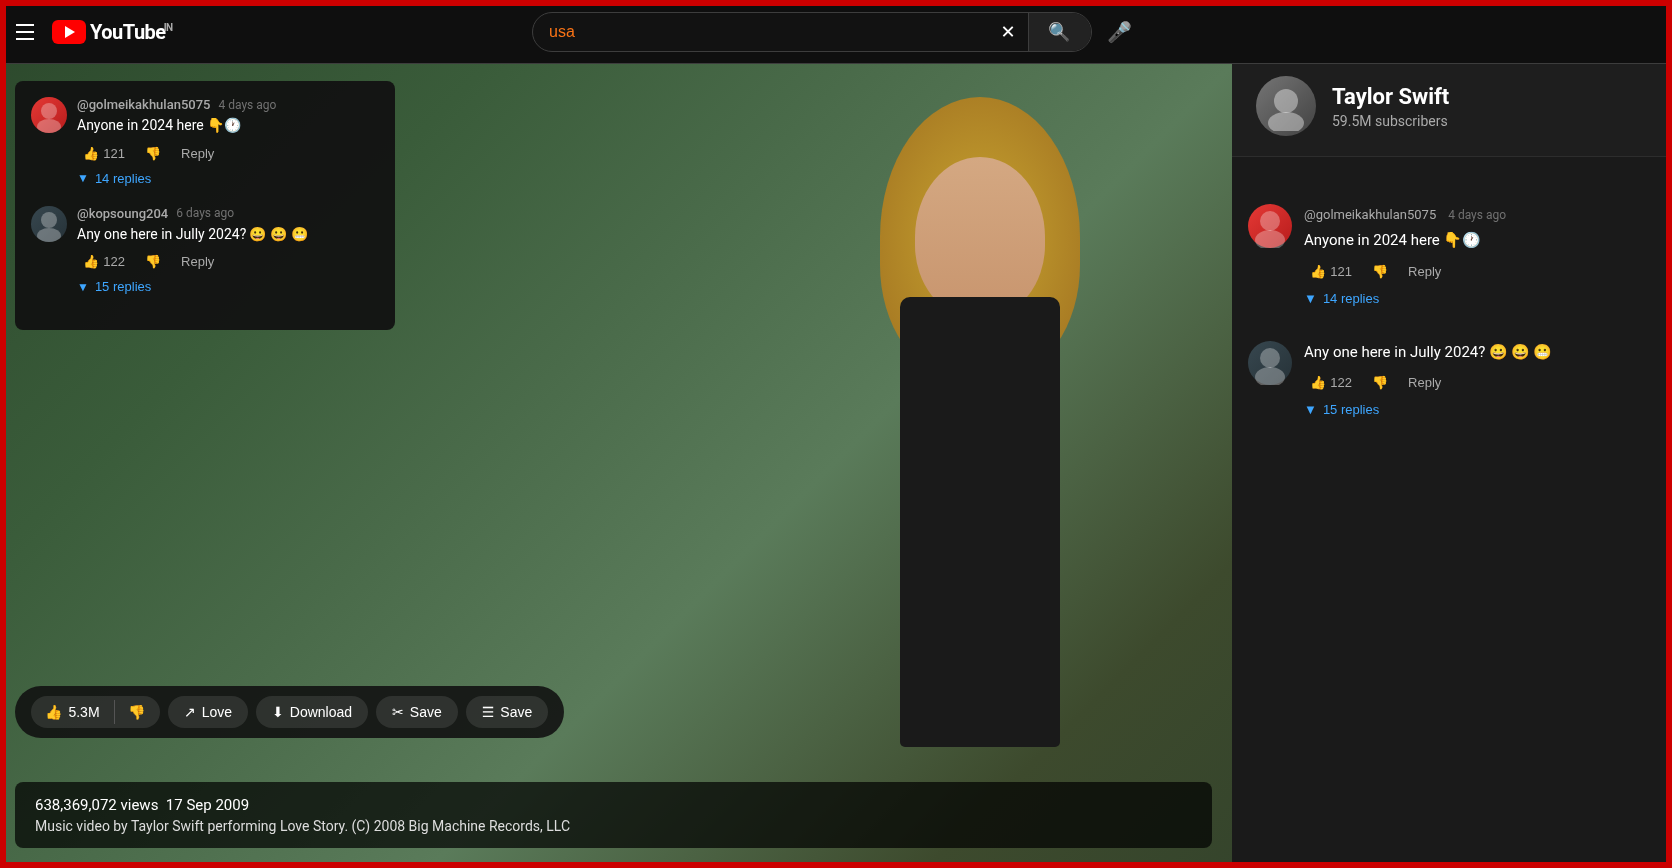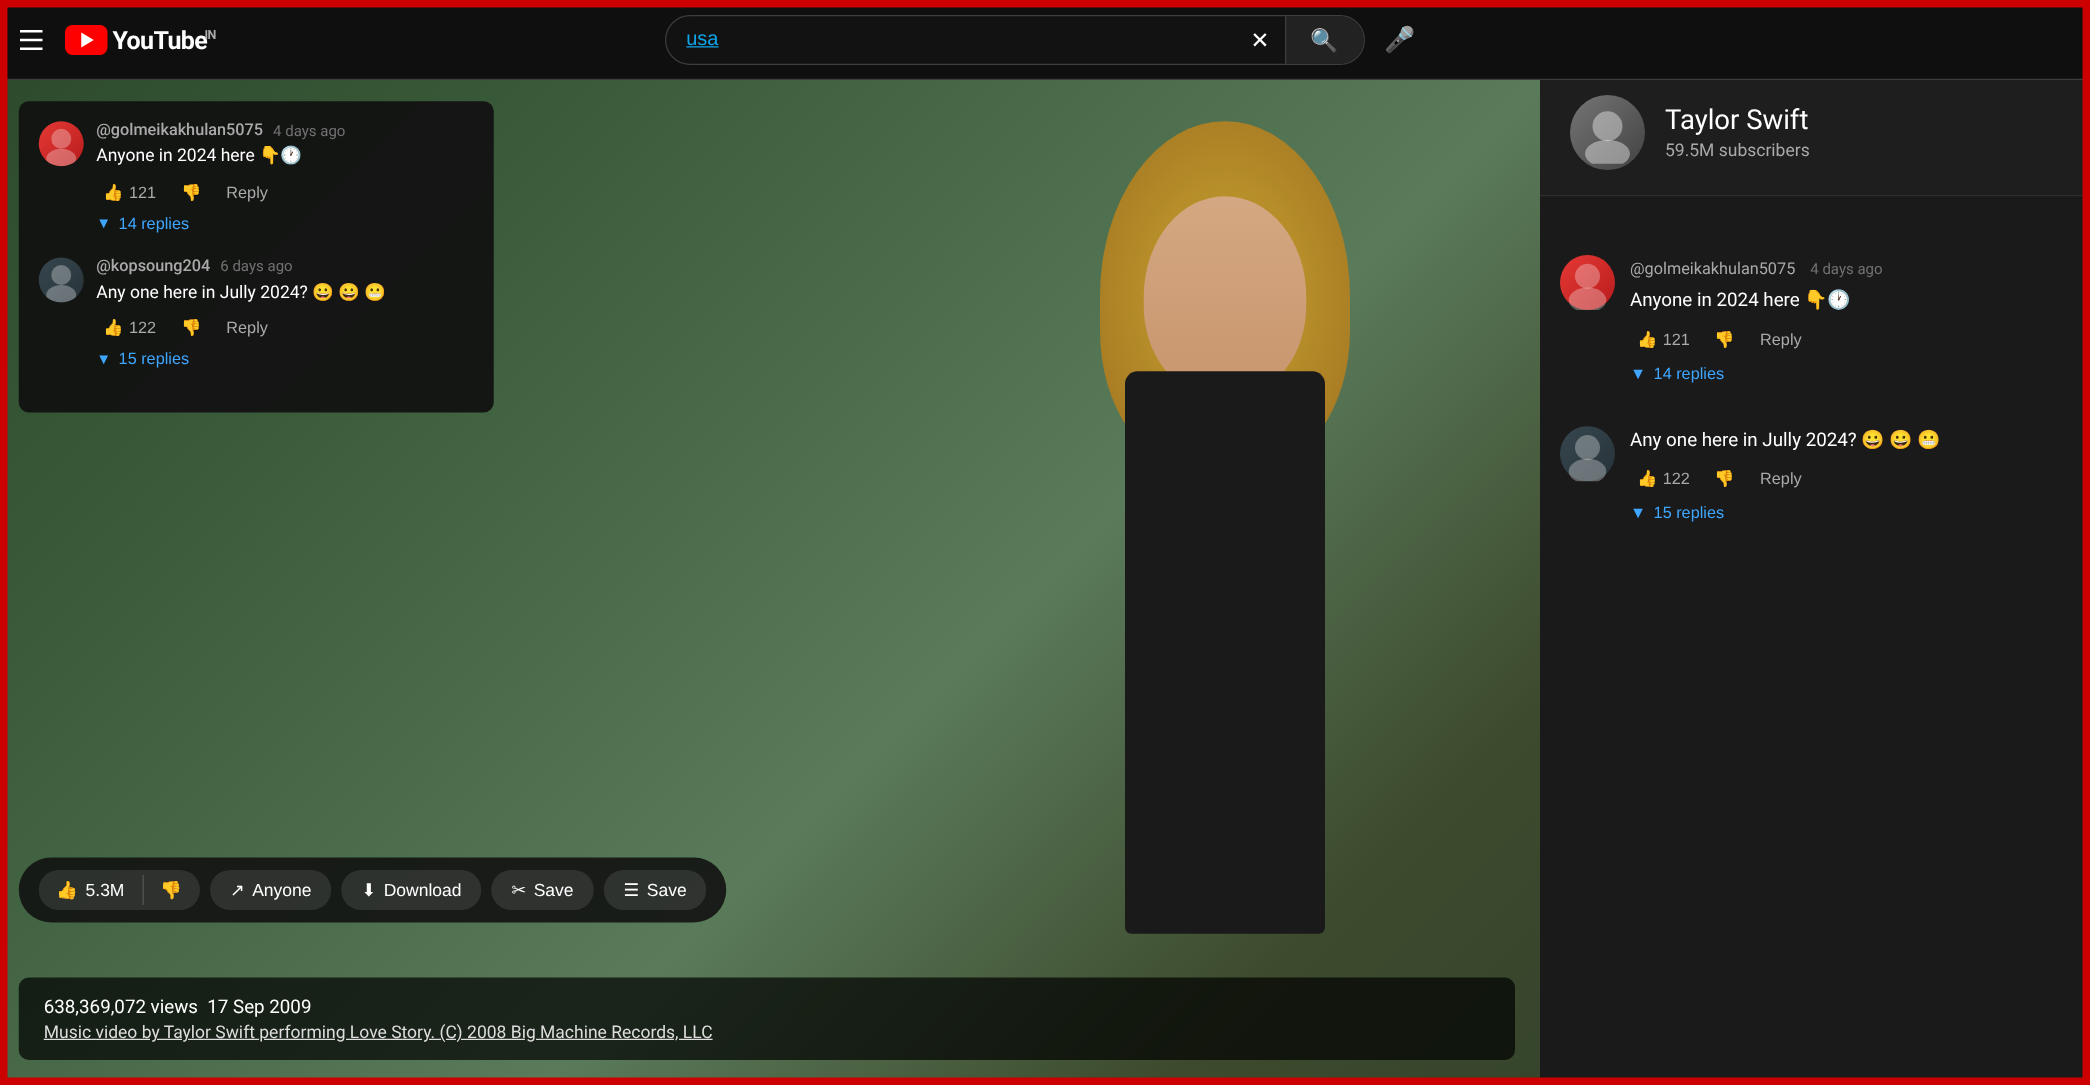--- a/index.html
+++ b/index.html
@@ -104,24 +104,23 @@
       overflow: hidden;
       width: 560px;
       height: 40px;
     }
 
     .search-input {
       flex: 1;
       background: transparent;
       border: none;
       outline: none;
-      color: #0ea5e9;
+      color: #f97316;
       font-size: 16px;
       padding: 0 16px;
-      text-decoration: underline;
     }
 
     .search-clear-btn {
       background: transparent;
       border: none;
       color: #fff;
       cursor: pointer;
       padding: 0 12px;
       font-size: 18px;
       display: flex;
@@ -390,21 +389,20 @@
 
     .video-views {
       color: #fff;
       font-size: 15px;
       margin-bottom: 4px;
     }
 
     .video-desc {
       color: #ddd;
       font-size: 14px;
-      text-decoration: underline;
     }
 
     
     .right-panel {
       position: absolute;
       top: 0;
       right: 0;
       width: 440px;
       height: 100%;
       background: #1a1a1a;
@@ -428,21 +426,21 @@
       display: flex;
       align-items: center;
       justify-content: center;
       overflow: hidden;
       flex-shrink: 0;
     }
 
     .channel-name {
       color: #fff;
       font-size: 22px;
-      font-weight: 400;
+      font-weight: 700;
       margin-bottom: 4px;
     }
 
     .channel-subs {
       color: #aaa;
       font-size: 14px;
     }
 
     
     .comments-section {
@@ -686,21 +684,21 @@
           <span>5.3M</span>
         </button>
         <div class="divider-v" style="width:1px;height:24px;background:#555;"></div>
         <button style="background:transparent;border:none;color:#fff;cursor:pointer;display:flex;align-items:center;gap:6px;font-size:14px;padding:8px 14px;">
           <span>👎</span>
         </button>
       </div>
 
       <button class="action-bar-btn">
         <span>↗</span>
-        <span>Anyone</span>
+        <span>Love</span>
       </button>
 
       <button class="action-bar-btn">
         <span>⬇</span>
         <span>Download</span>
       </button>
 
       <button class="action-bar-btn">
         <span>✂</span>
         <span>Save</span>

